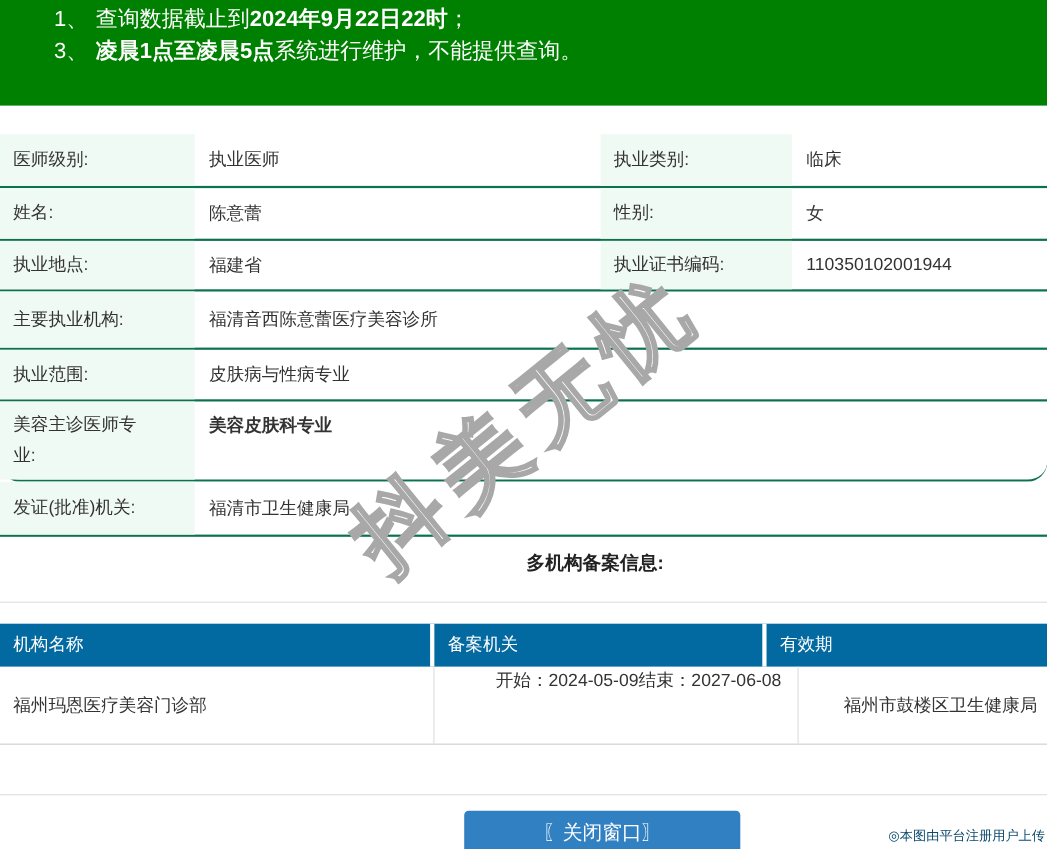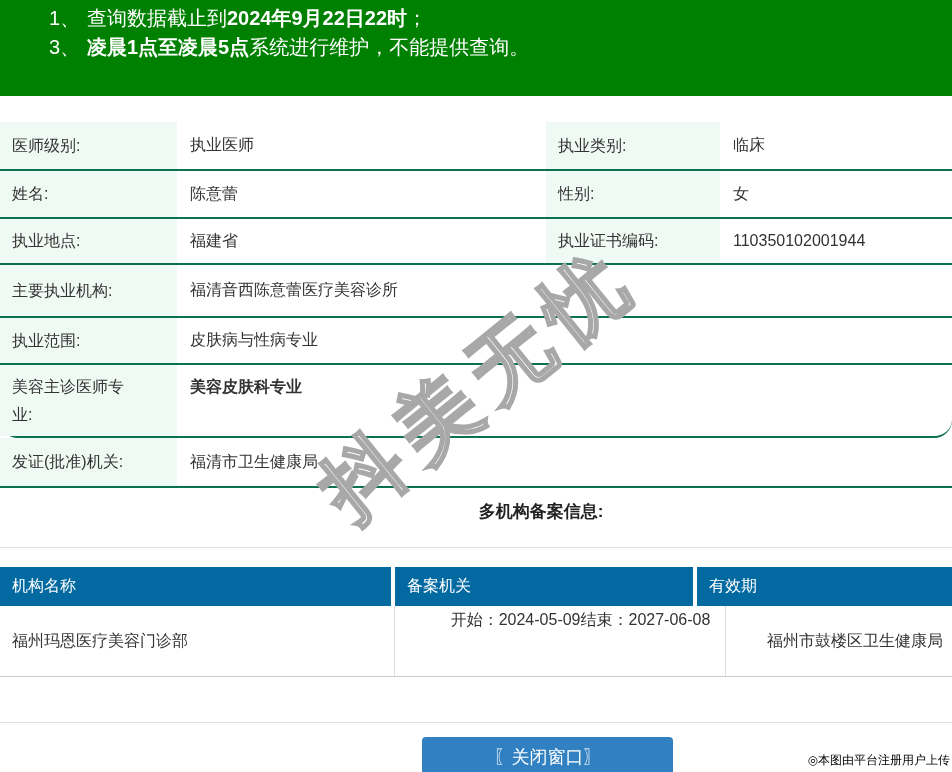--- a/index.html
+++ b/index.html
@@ -68,21 +68,21 @@
   .frow .dates{flex-direction:row;align-items:flex-start;justify-content:center;}
   .frow .dates div{line-height:27px;}
 
   
   .close-btn{
     display:block;margin:14px 0 0 422px;width:251px;height:40px;
     background:#3180c2;color:#fff;border:none;border-radius:4px;
     font-size:18px;font-family:inherit;cursor:pointer;
   }
   .attribution{
-    position:absolute;right:2px;bottom:3px;font-size:12px;color:#000000;
+    position:absolute;right:2px;bottom:3px;font-size:12px;color:#0c4a6e;
     text-shadow:1px 1px 0 #fff,-1px -1px 0 #fff,1px -1px 0 #fff,-1px 1px 0 #fff;
     z-index:6;
   }
 
   
   .watermark{
     position:absolute;left:480px;top:385px;
     transform:translate(-50%,-50%) rotate(-39deg);
     font-size:80px;font-weight:bold;letter-spacing:14px;white-space:nowrap;
     color:#fff;-webkit-text-stroke:2.5px #a8a8a8;

